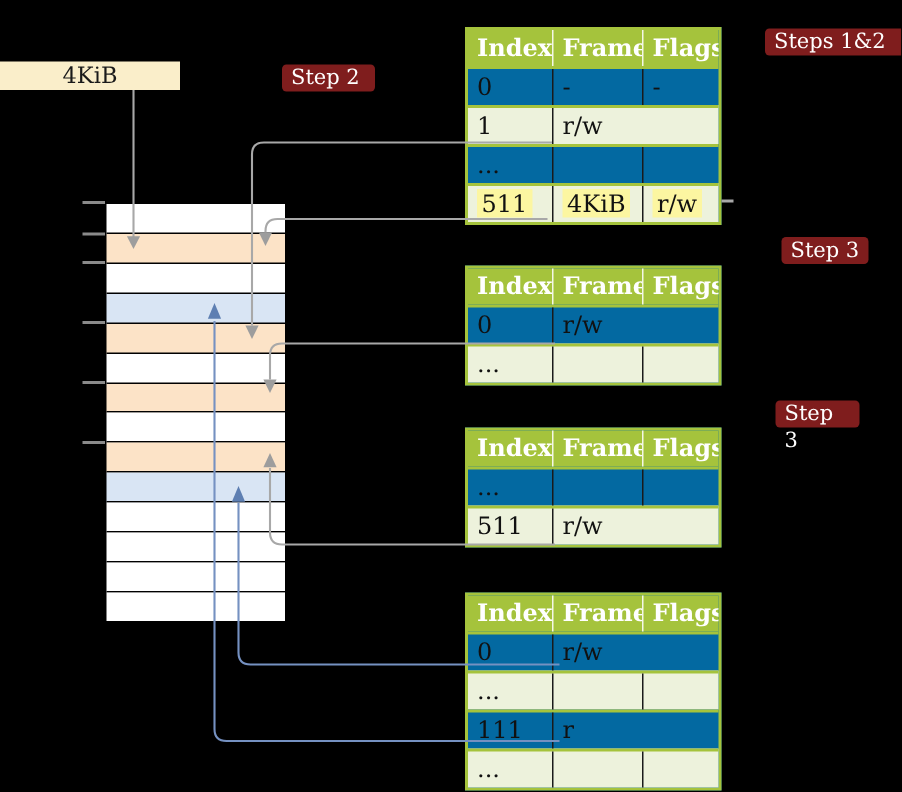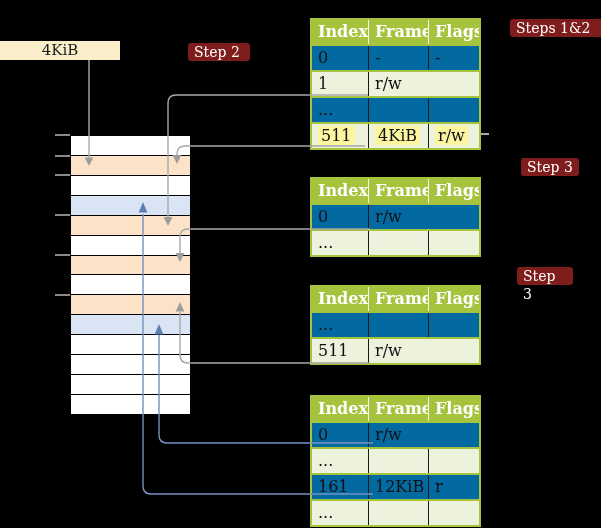--- a/index.html
+++ b/index.html
@@ -147,22 +147,21 @@
       <div class="tr ">
         <div class="td c1">0</div>
         <div class="td c3">r/w</div>
       </div>
       <div class="tr shade">
         <div class="td c1">...</div>
         <div class="td c2"></div>
         <div class="td c3"></div>
       </div>
       <div class="tr ">
-        <div class="td c1">161</div>
-        <div class="td c2">12KiB</div>
+        <div class="td c1">111</div>
         <div class="td c3">r</div>
       </div>
       <div class="tr shade">
         <div class="td c1">...</div>
         <div class="td c2"></div>
         <div class="td c3"></div>
       </div>
     </div>
 
   <div class="stub"></div>

